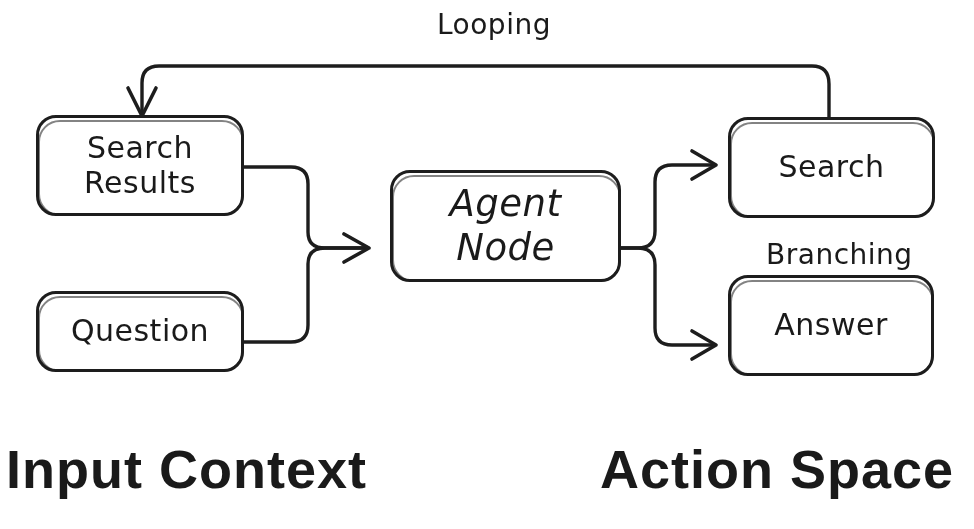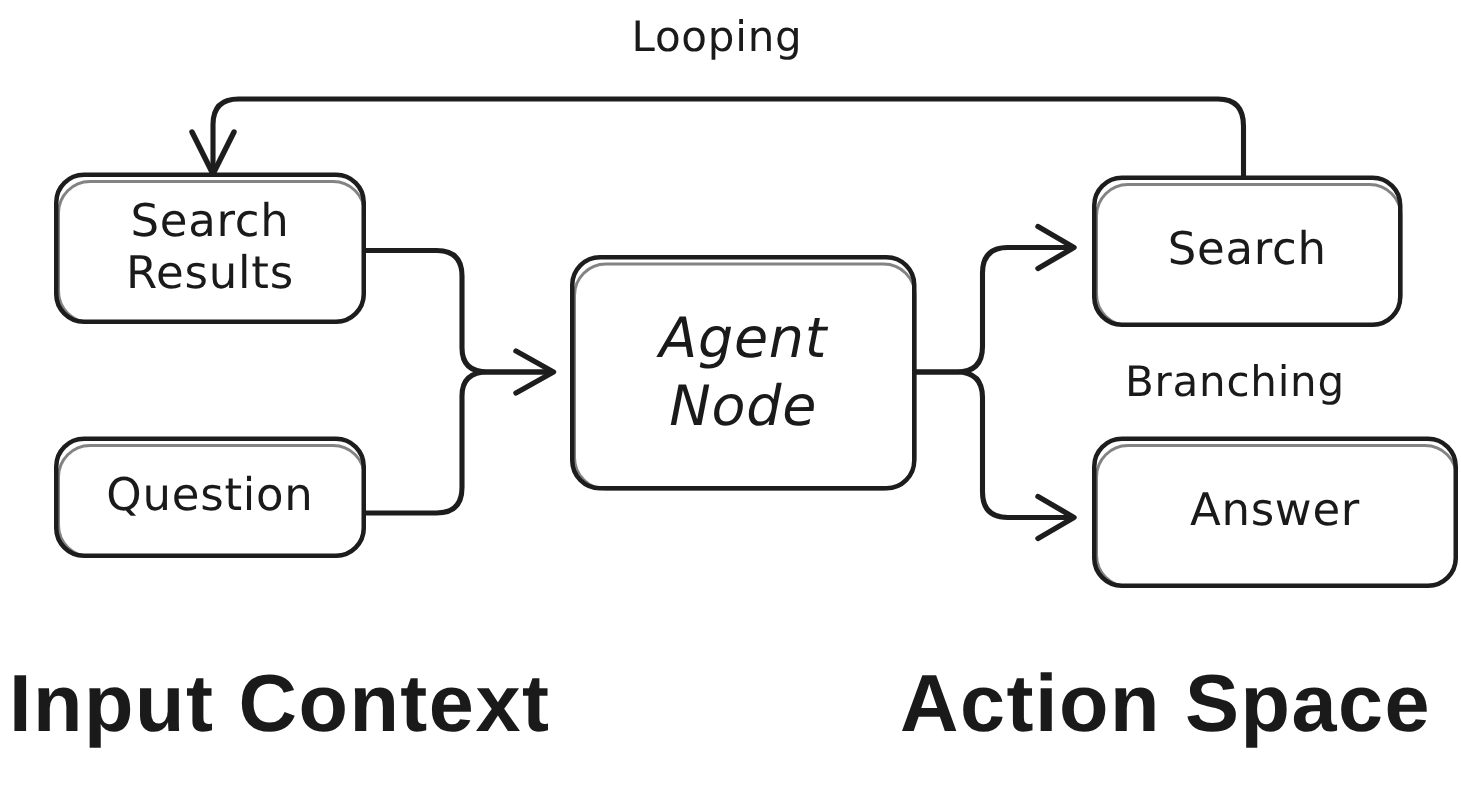--- a/index.html
+++ b/index.html
@@ -56,38 +56,39 @@
     position: relative;
     z-index: 2;
     font-family: "DejaVu Sans", sans-serif;
     font-size: 30px;
     letter-spacing: 0.5px;
     white-space: pre-line;
   }
 
   #node-search-results { left: 36px;  top: 115px; width: 208px; height: 101px; }
   #node-question       { left: 36px;  top: 291px; width: 208px; height: 81px; }
-  #node-agent          { left: 380px; top: 170px; width: 231px; height: 157px; }
+  #node-agent          { left: 390px; top: 170px; width: 231px; height: 112px; }
   #node-search         { left: 728px; top: 117px; width: 207px; height: 101px; }
-  #node-answer         { left: 728px; top: 291px; width: 244px; height: 101px; }
+  #node-answer         { left: 728px; top: 275px; width: 206px; height: 101px; }
 
   #node-agent .node-label {
     font-size: 37px;
     font-style: italic;
     line-height: 1.2;
   }
 
   .edge-label {
     position: absolute;
     color: #1a1a1a;
     font-family: "DejaVu Sans", sans-serif;
     font-size: 28px;
     letter-spacing: 0.5px;
     white-space: nowrap;
     z-index: 4;
+    margin-left: 16px;
   }
   #label-looping   { left: 421px; top: 8px; }
   #label-branching { left: 750px; top: 238px; }
 
   .section-title {
     position: absolute;
     color: #1a1a1a;
     font-family: Liberation Sans, sans-serif;
     font-size: 54px;
     font-weight: bold;

